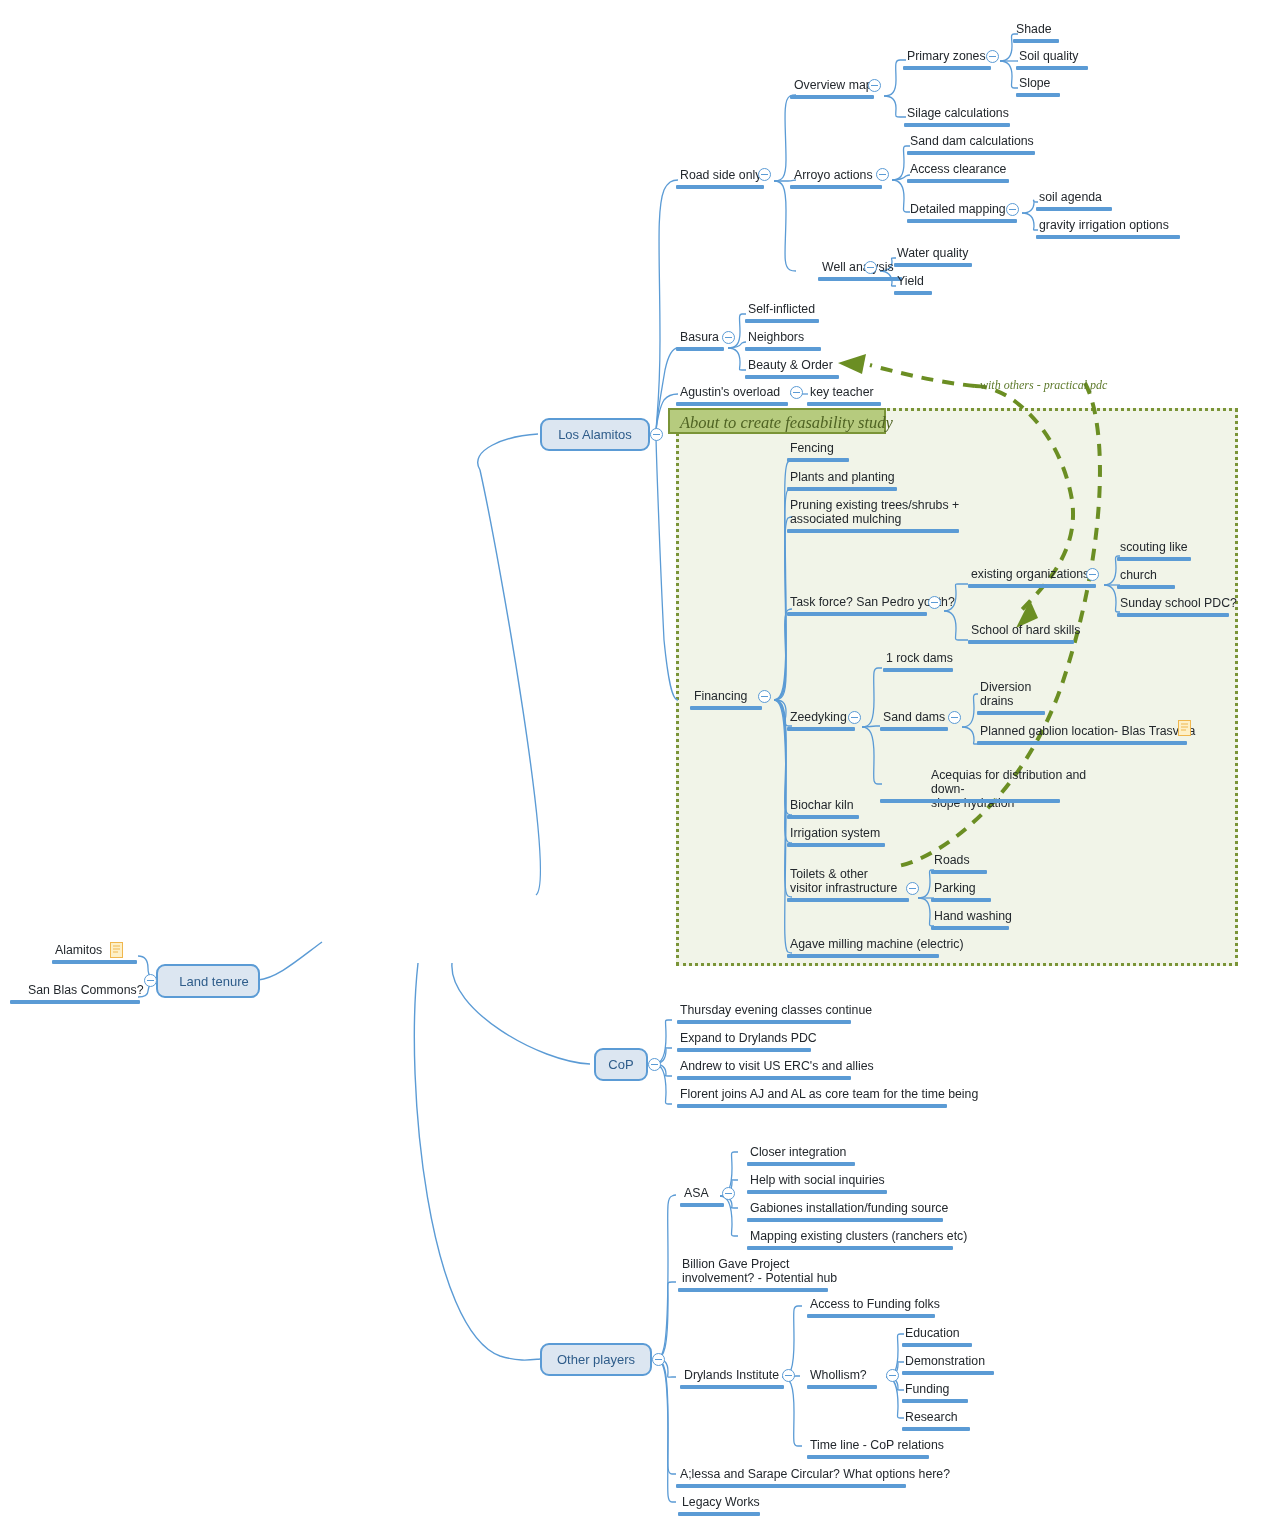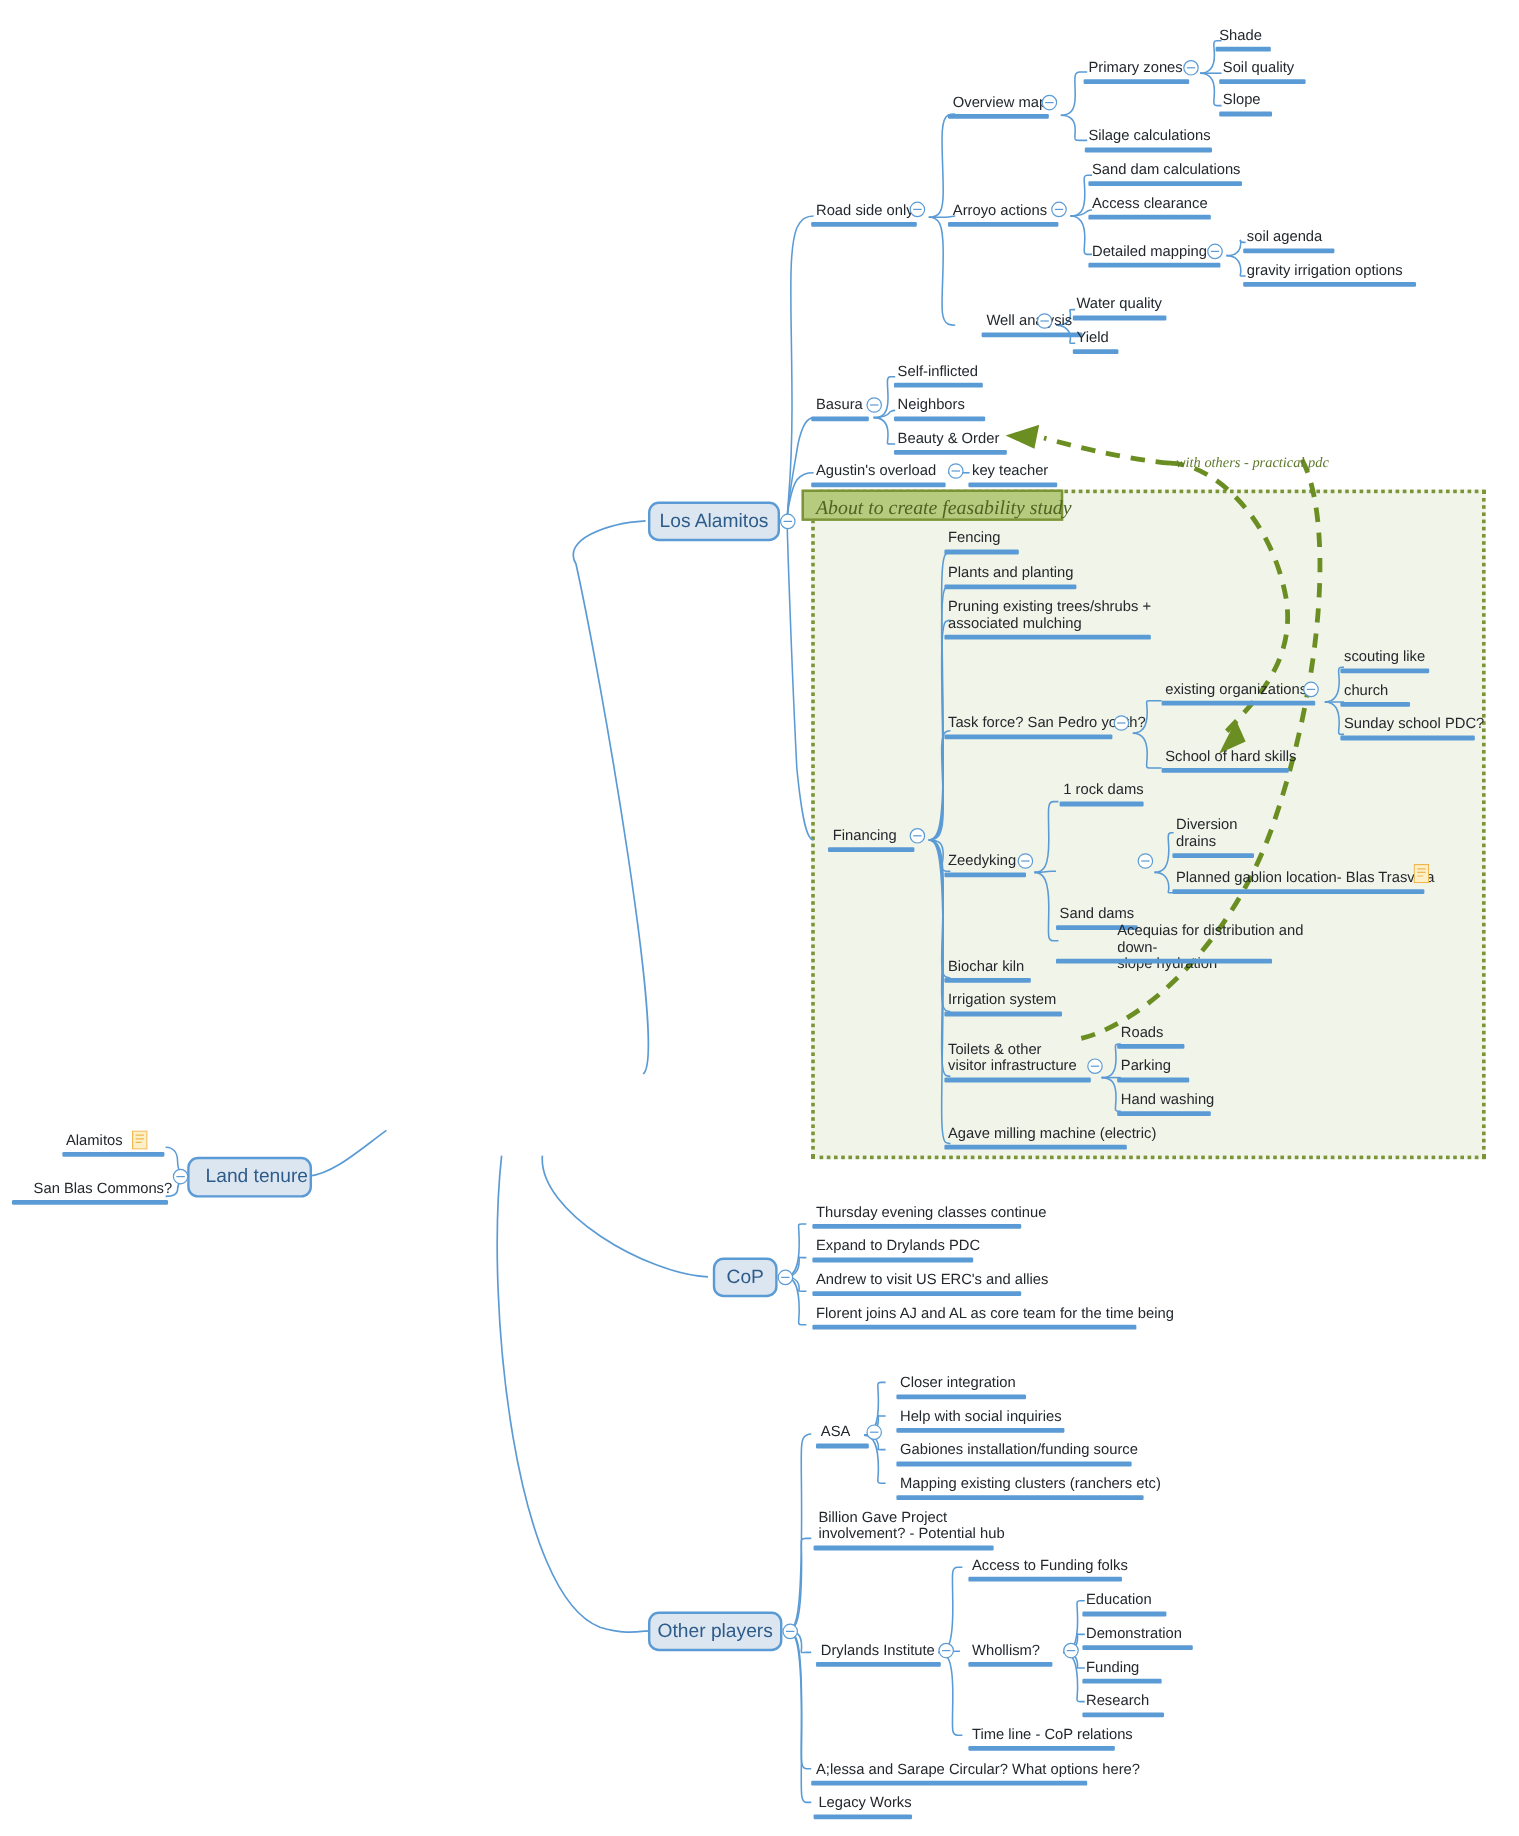--- a/index.html
+++ b/index.html
@@ -48,21 +48,21 @@
     position:absolute;left:0;height:3.5px;background:#5b9bd5;border-radius:1px;
   }
 
   
   .cap{
     position:absolute;
     background:#dce6f1;
     border:2px solid #5b9bd5;
     border-radius:9px;
     color:#2e5c8a;
-    font-size:16px;
+    font-size:13px;
     display:flex;align-items:center;justify-content:center;
     white-space:nowrap;
     box-sizing:border-box;
   }
   .root{
     background:#dce6f1;
     border:4px solid #4a86c8;
     border-radius:14px;
     color:#2e5c8a;
     font-weight:bold;
@@ -451,21 +451,21 @@
     <span class="txt">Zeedyking</span>
     <span class="ul" style="top:17px;width:68px;left:-3px;"></span>
   </div>
   <div class="collapse" style="left:848px;top:711px;"></div>
 
   <div class="node" style="left:886px;top:651px;">
     <span class="txt">1 rock dams</span>
     <span class="ul" style="top:17px;width:70px;left:-3px;"></span>
   </div>
 
-  <div class="node" style="left:883px;top:710px;margin-top:44px;">
+  <div class="node" style="left:883px;top:710px;">
     <span class="txt">Sand dams</span>
     <span class="ul" style="top:17px;width:68px;left:-3px;"></span>
   </div>
   <div class="collapse" style="left:948px;top:711px;"></div>
 
   <div class="node" style="left:980px;top:680px;width:90px;white-space:normal;">
     <span class="txt" style="white-space:pre-line;">Diversion
 drains</span>
     <span class="ul" style="top:31px;width:68px;left:-3px;"></span>
   </div>

